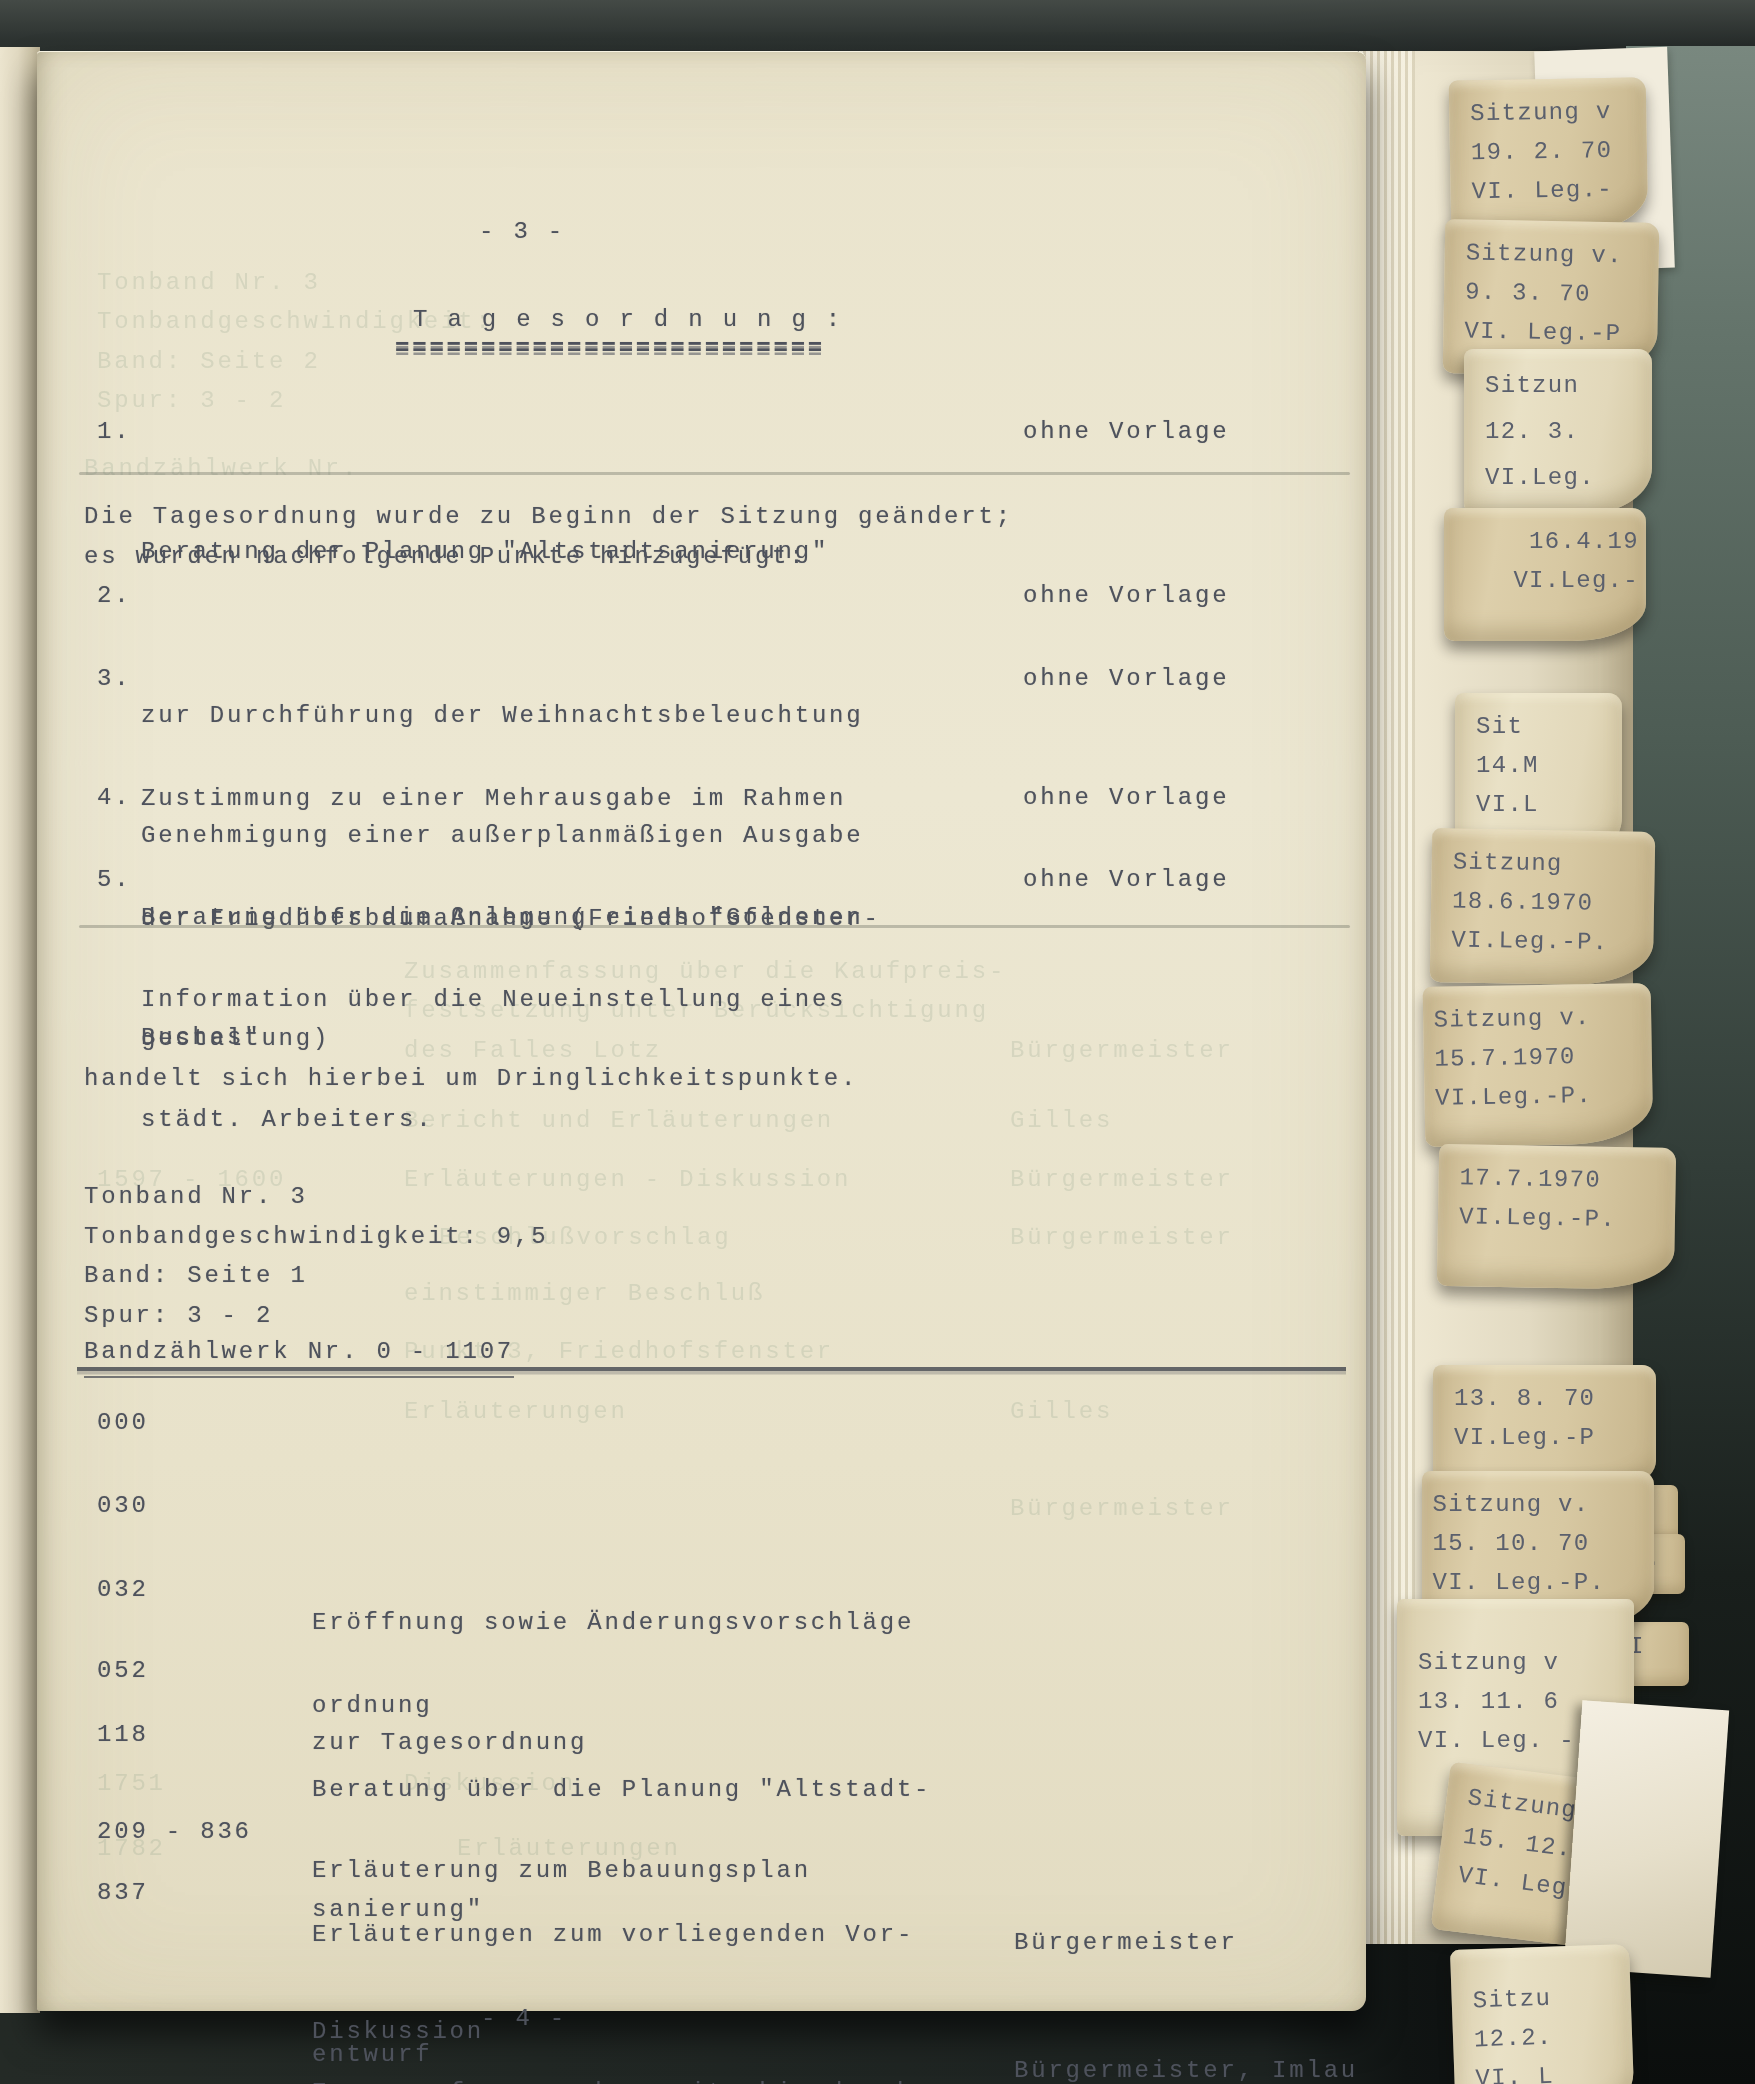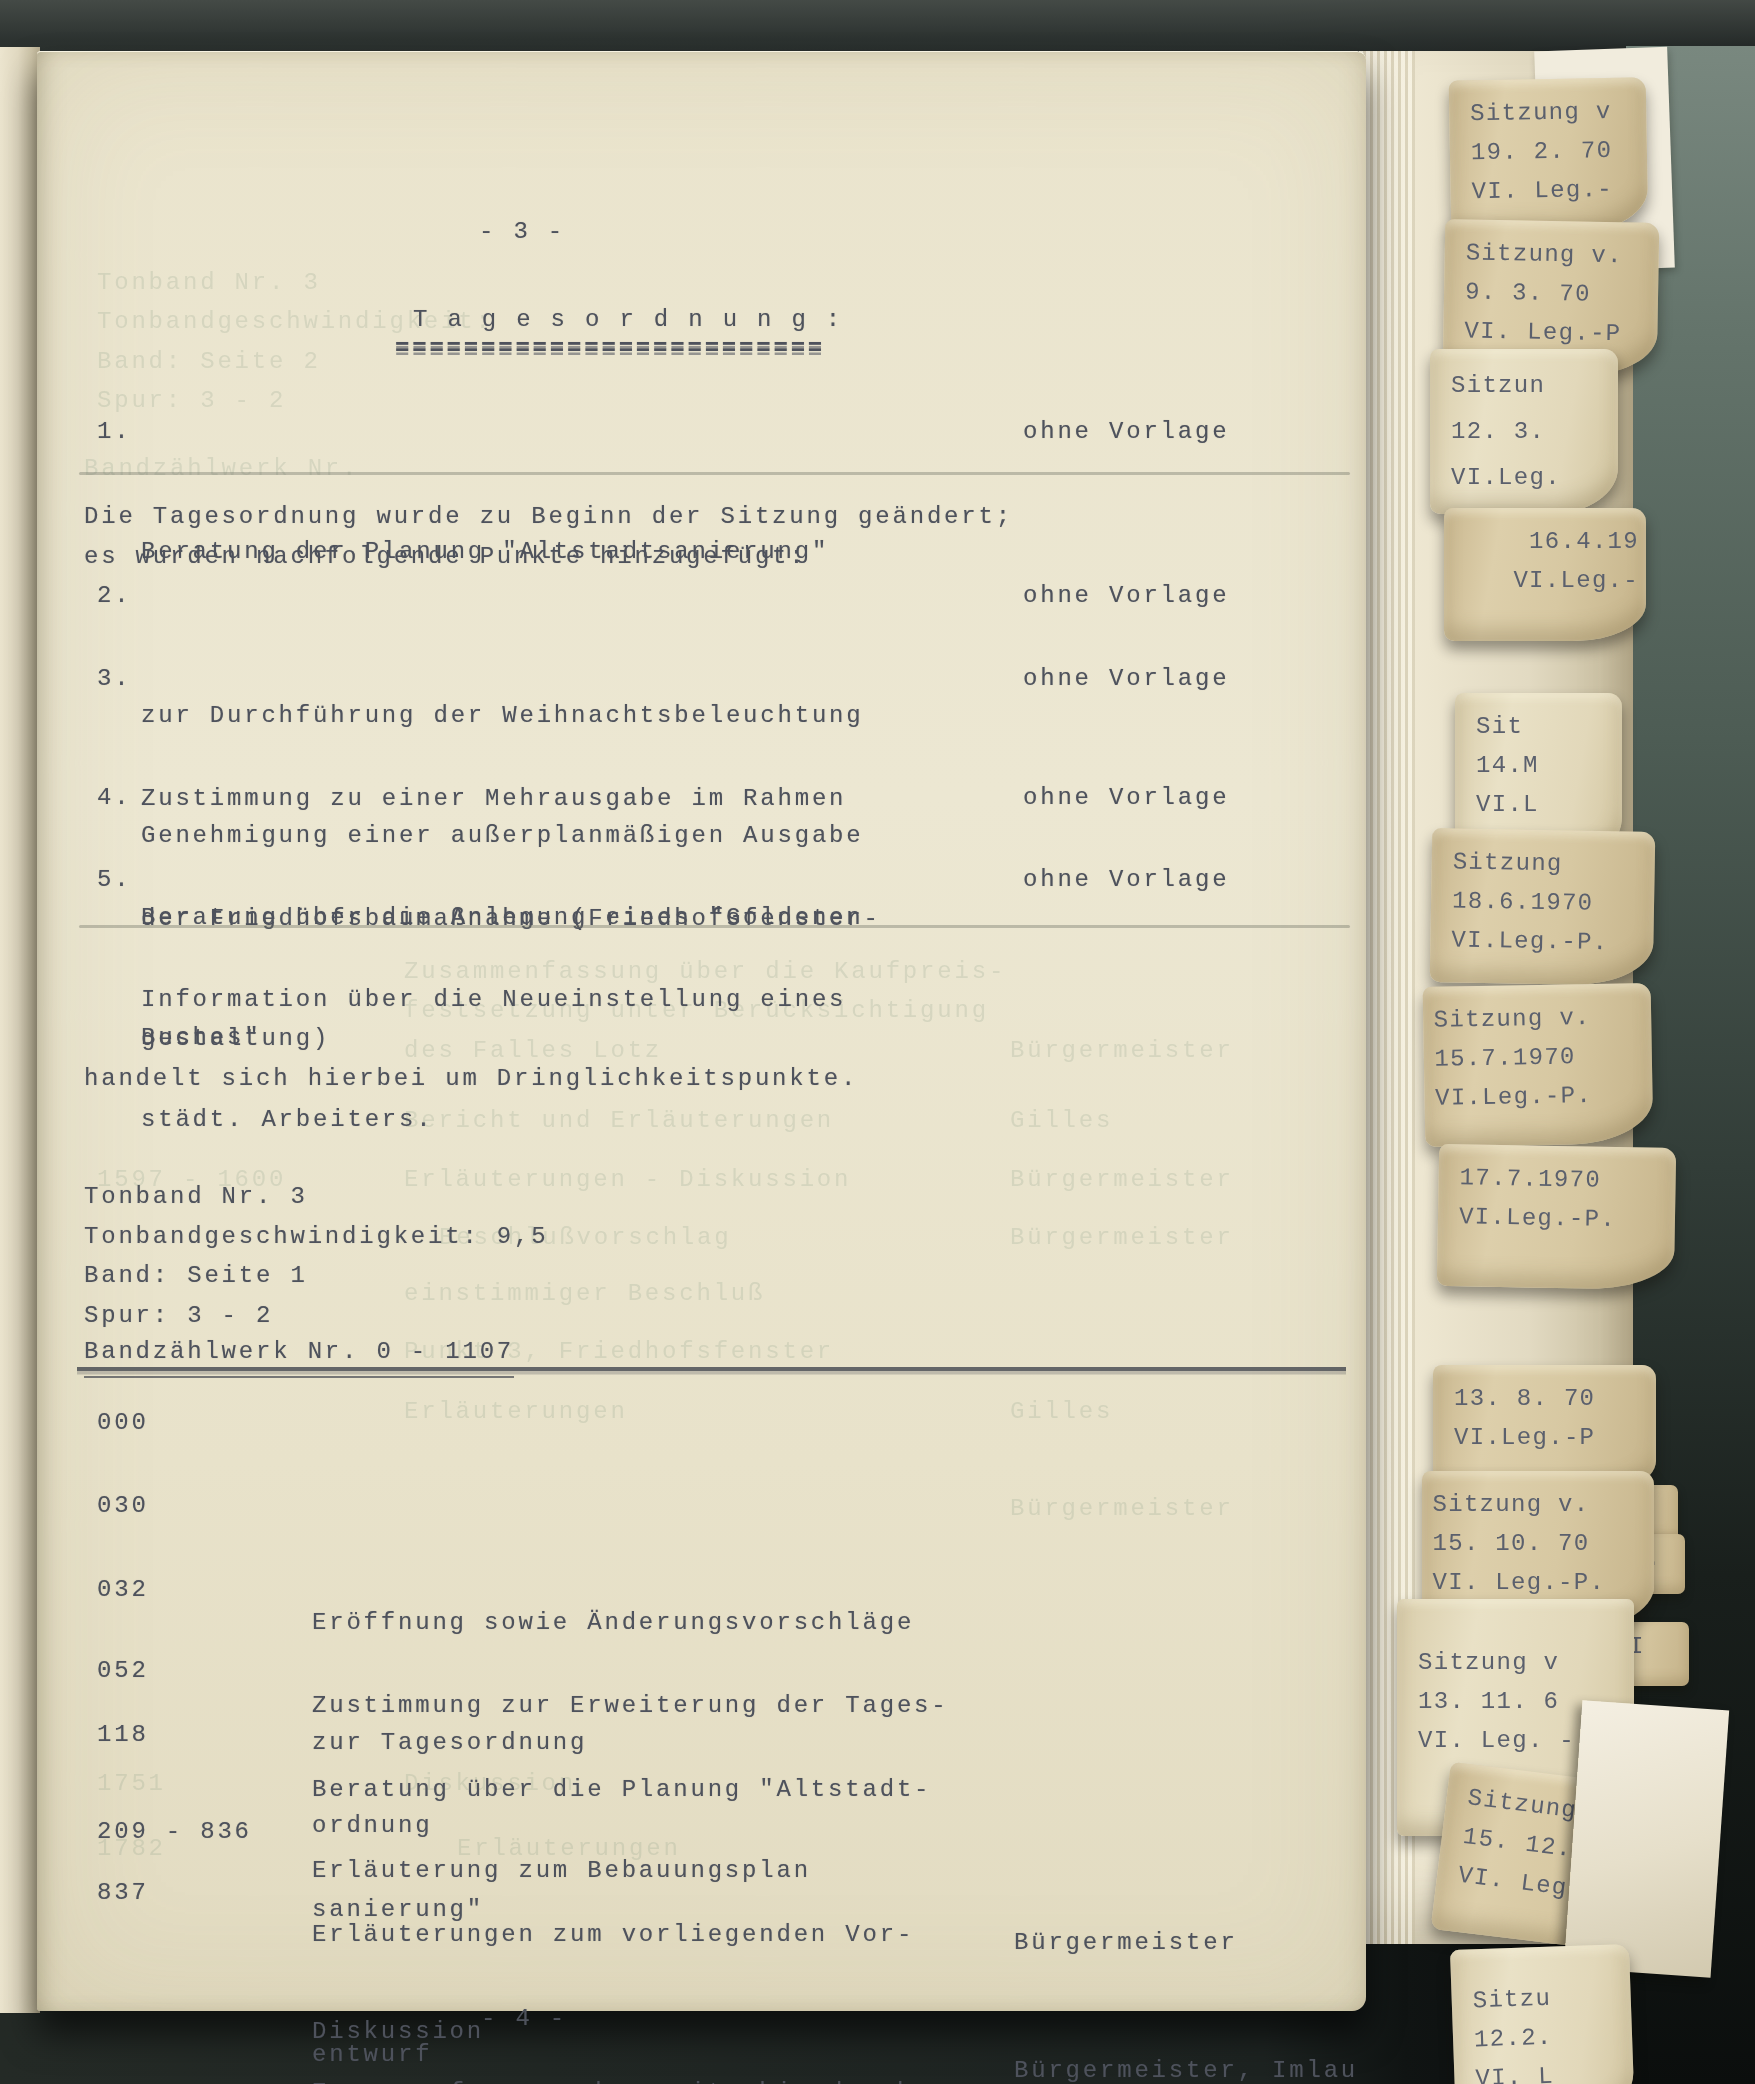--- a/index.html
+++ b/index.html
@@ -204,21 +204,20 @@
     <div class="row-lines">
       <div>Eröffnung sowie Änderungsvorschläge</div>
       <div>zur Tagesordnung</div>
     </div>
     <span class="row-speaker">Bürgermeister</span>
   </div>
 
   <div class="txt log-row" style="left:60px;top:1434px;">
     <span class="row-counter">030</span>
     <div class="row-lines">
-      <div>Zustimmung zur Erweiterung der Tages-</div>
       <div>ordnung</div>
     </div>
     <span class="row-speaker"></span>
   </div>
 
   <div class="txt log-row" style="left:60px;top:1518px;">
     <span class="row-counter">032</span>
     <div class="row-lines">
       <div>Beratung über die Planung "Altstadt-</div>
       <div>sanierung"</div>
@@ -279,21 +278,21 @@
   <div>19. 2. 70</div>
   <div>VI. Leg.-</div>
 </div>
 
 <div class="tab" style="left:1444px;top:221px;width:186px;height:133px;transform:rotate(1deg);">
   <div>Sitzung v.</div>
   <div>9. 3. 70</div>
   <div>VI. Leg.-P</div>
 </div>
 
-<div class="tab light" style="left:1430px;top:349px;width:160px;height:144px;line-height:46px;">
+<div class="tab light" style="left:1464px;top:349px;width:160px;height:144px;line-height:46px;">
   <div>Sitzun</div>
   <div>12. 3.</div>
   <div>VI.Leg.</div>
 </div>
 
 <div class="tab" style="left:1444px;top:508px;width:174px;height:112px;text-align:right;">
   <div>16.4.19</div>
   <div>VI.Leg.-</div>
 </div>
 

